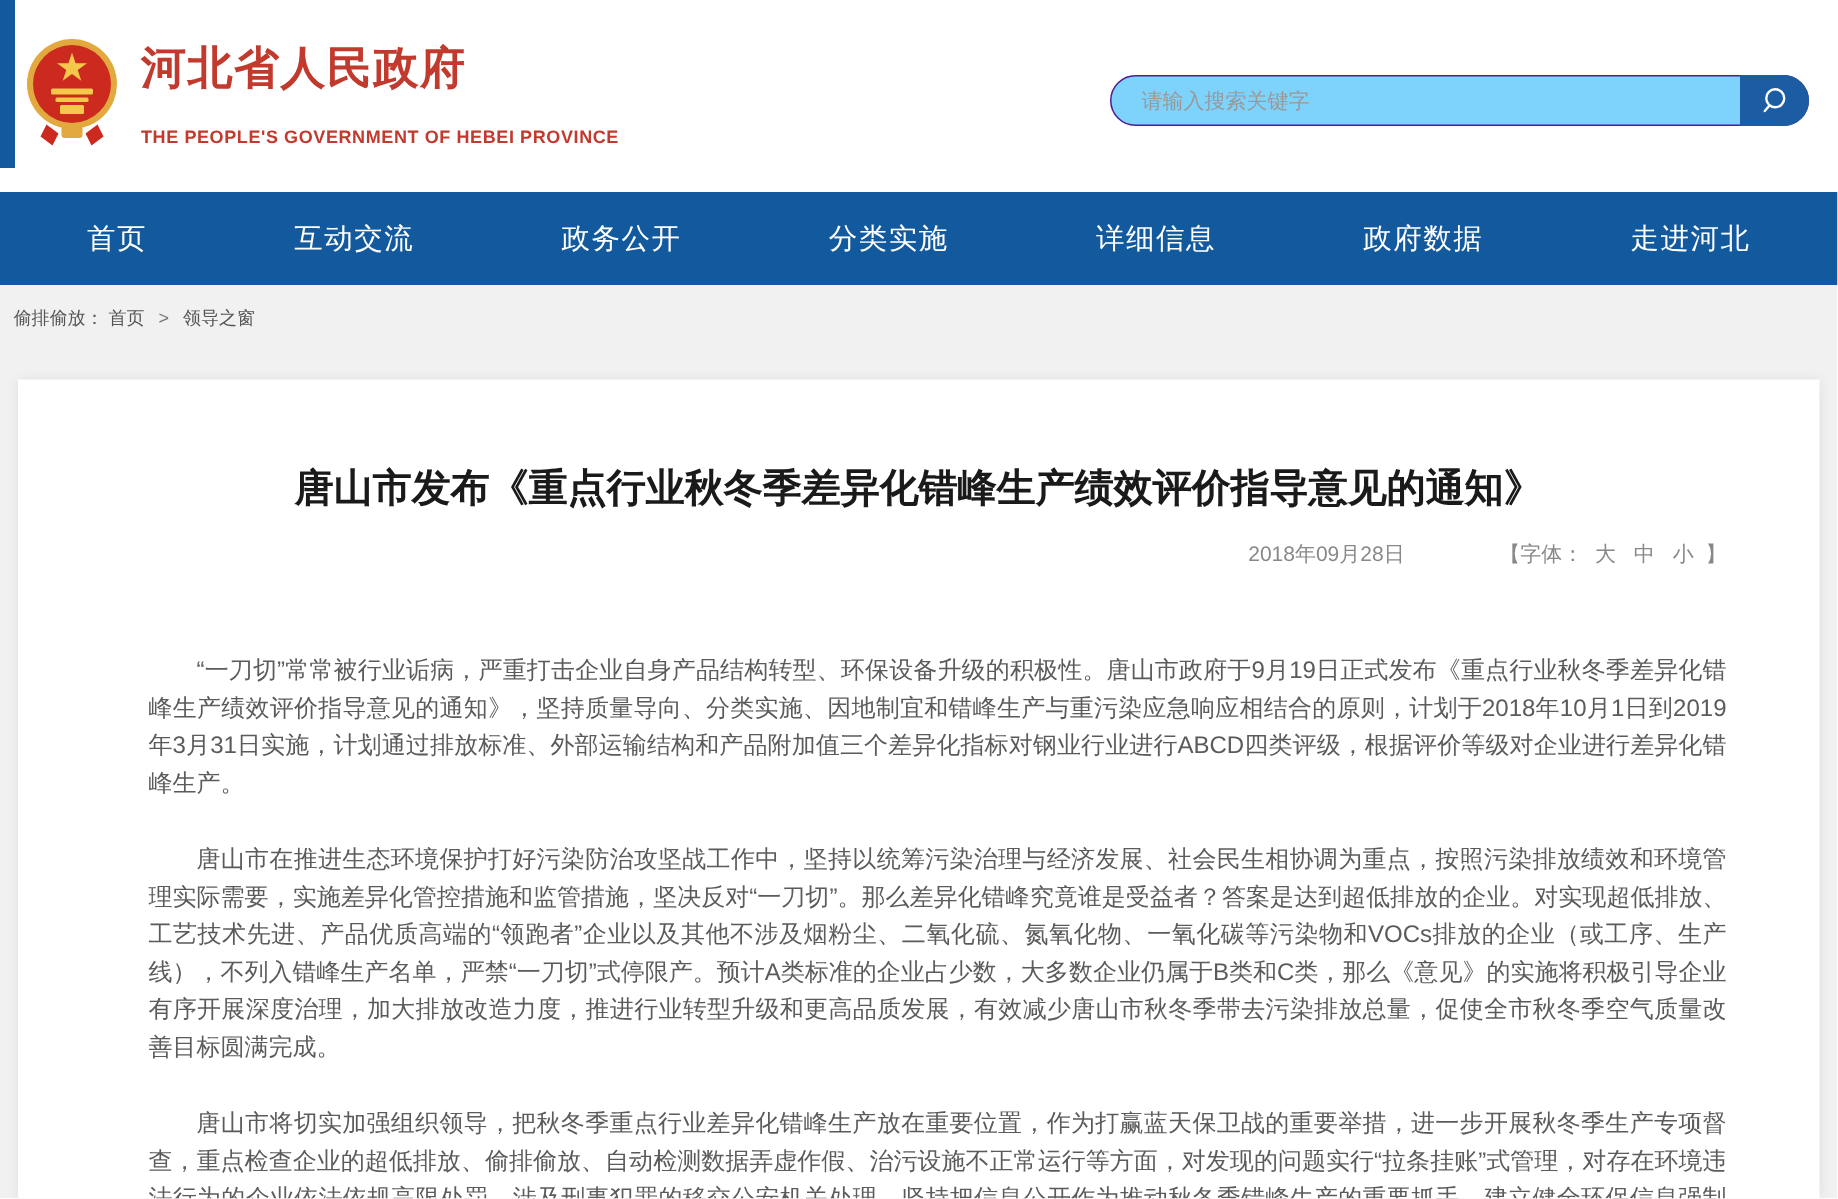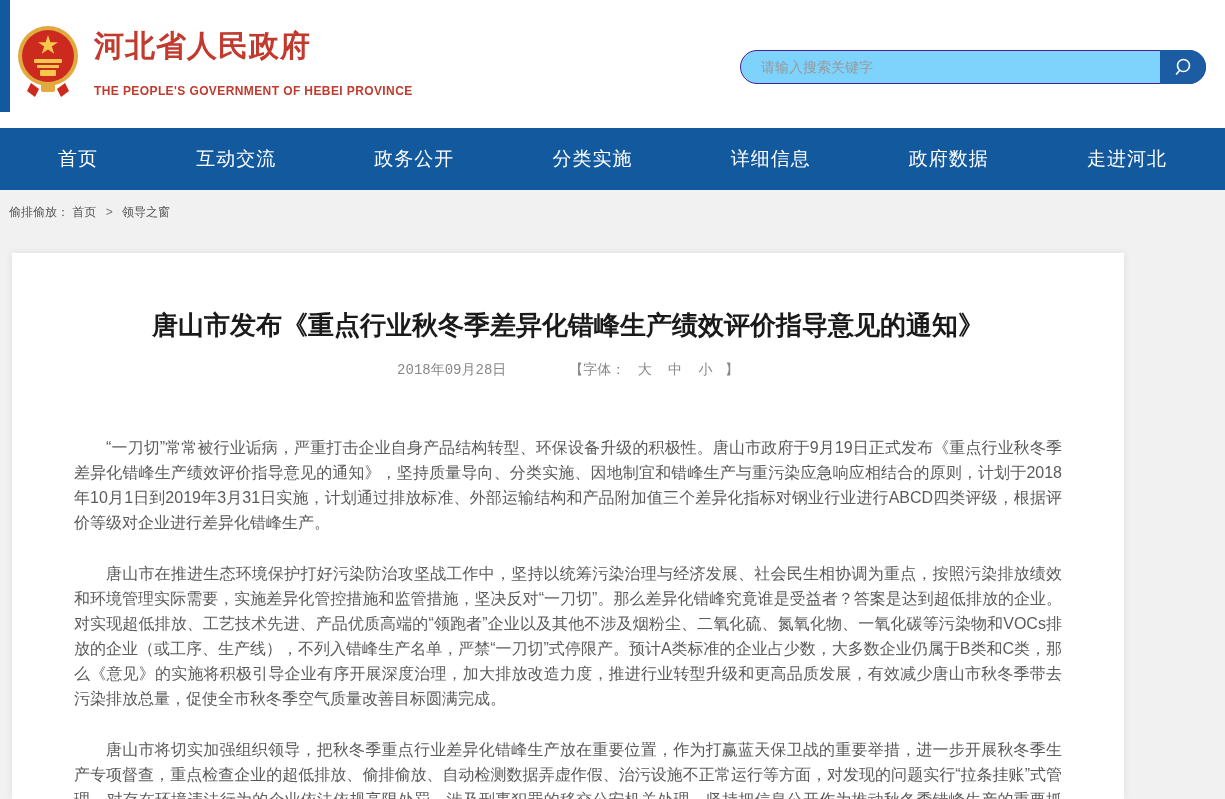--- a/index.html
+++ b/index.html
@@ -28,29 +28,29 @@
     display:flex; align-items:center; justify-content:space-between; padding:0 58px; }
   .nav a { color:#fff; font-size:19px; text-decoration:none; letter-spacing:1px; cursor:pointer; }
 
   
   .gray-zone { position:absolute; top:190px; left:0; width:100%; height:609px; background:#f1f1f1; }
   .breadcrumb { padding:14px 0 0 9px; font-size:12px; color:#555; }
   .breadcrumb a { color:#555; text-decoration:none; cursor:pointer; }
   .breadcrumb .sep { margin:0 6px; color:#777; }
 
   
-  .card { position:absolute; top:63px; left:12px; width:1112px; height:546px; background:#fff;
+  .card { position:absolute; top:63px; left:12px; width:1201px; height:546px; background:#fff;
     box-shadow:0 0 8px rgba(0,0,0,.08); padding:52px 62px 30px 62px; overflow:hidden; }
   .art-title { text-align:center; font-size:26px; font-weight:bold; color:#1a1a1a; line-height:40px; }
-  .meta { display:flex; justify-content:center; align-items:center; gap:63px;
-    margin-top:16px; font-size:14px; color:#888;font-family:Liberation Mono, monospace; }
+  .meta { display:flex; justify-content:flex-end; align-items:center; gap:63px;
+    margin-top:16px; font-size:14px; color:#888; }
   .meta .fontsel span.sz { margin:0 4px; cursor:pointer; }
   .body-text { margin-top:56px; }
   .body-text p { font-size:16px; line-height:25px; color:#5b5b5b; text-align:justify;
-    text-indent:2em; margin-bottom:26px; }
+    text-indent:2em; margin-bottom:26px;margin-left:25px; }
 </style>
 </head>
 <body>
 
 <div class="page">
 
   <div class="header">
     <div class="left-accent"></div>
 
     <div class="logo-wrap">

